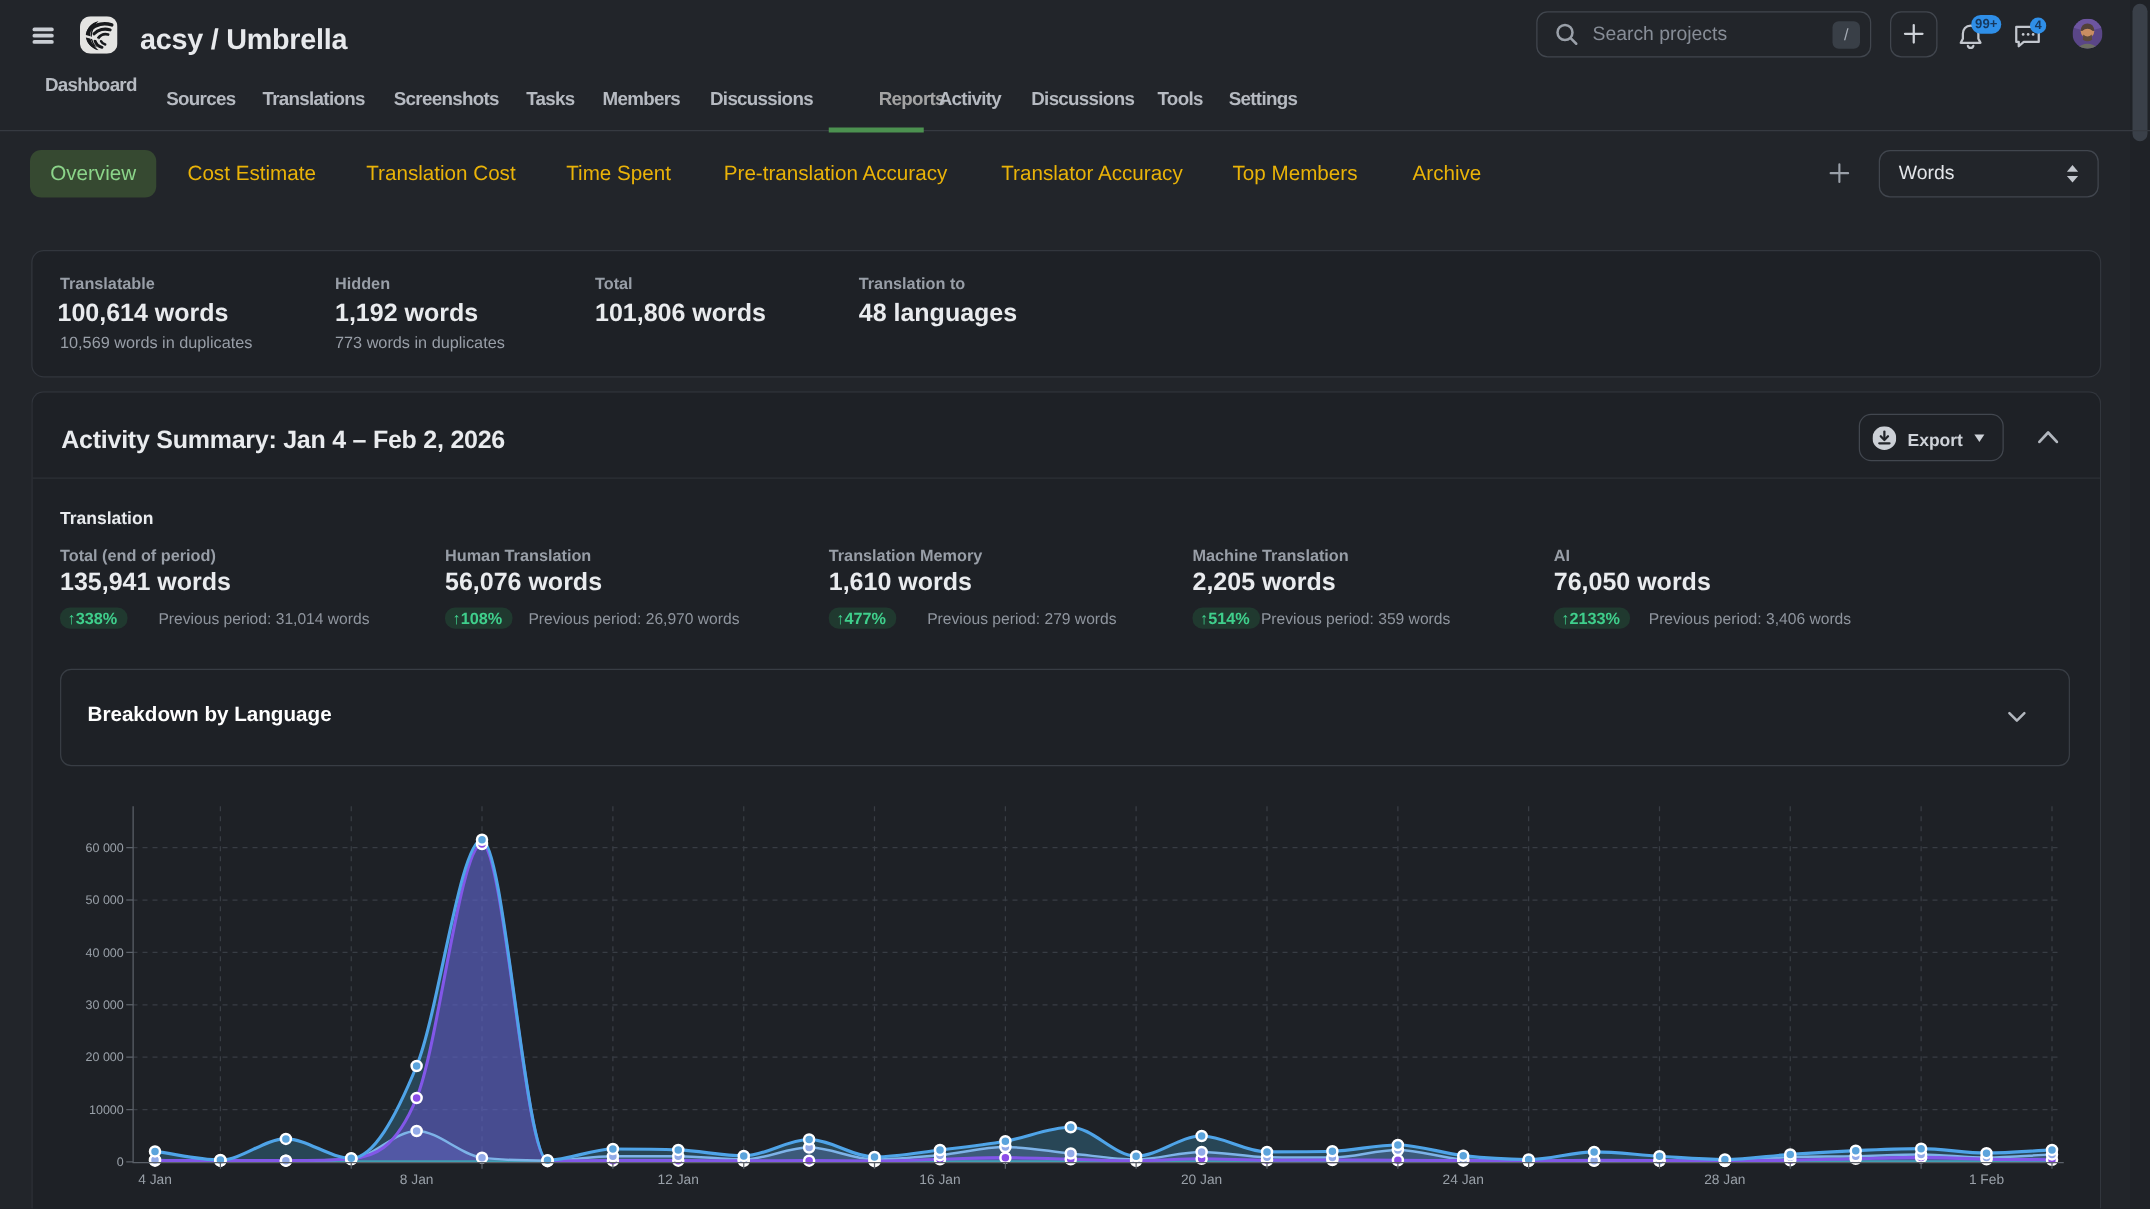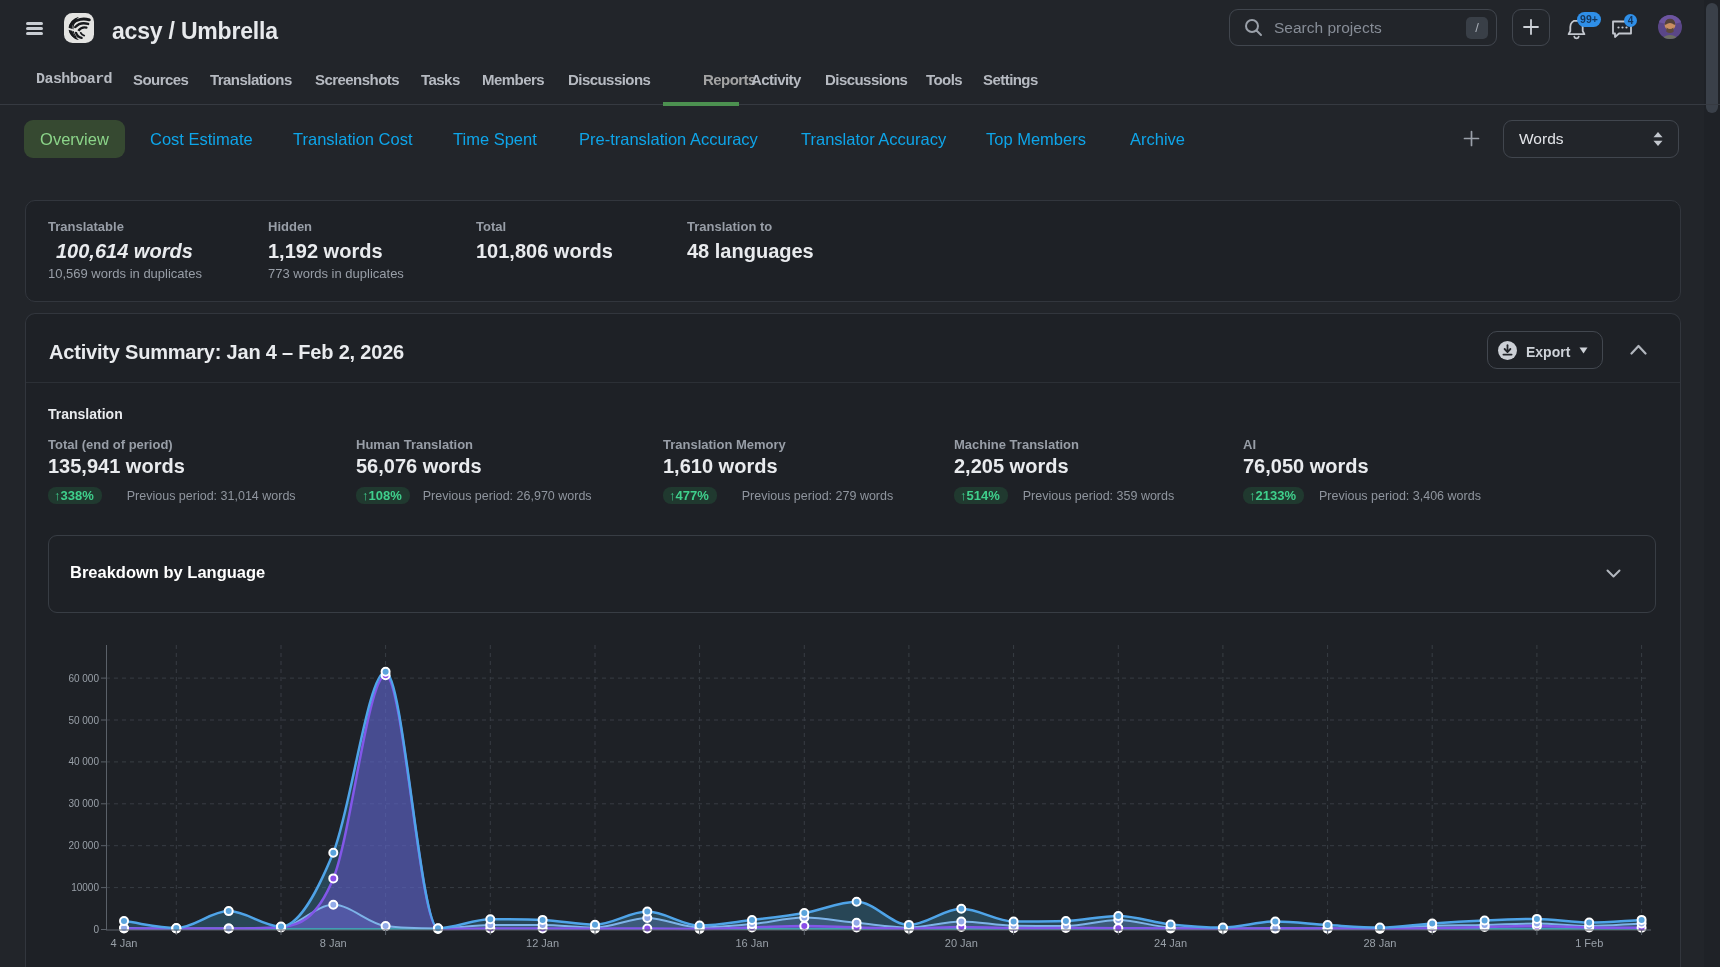--- a/index.html
+++ b/index.html
@@ -1,20 +1,20 @@
 <!DOCTYPE html>
 <html><head>
 <meta charset="utf-8">
 <style>
 * { margin:0; padding:0; box-sizing:border-box; }
 html,body { width:1720px; height:967px; overflow:hidden; background:#22252a; font-family:"Liberation Sans",sans-serif; }
 .abs { position:absolute; }
 body { position:relative; }
 .navitem { color:#b6bac1; font-size:15px; font-weight:700; letter-spacing:-0.55px; }
-.subtab { color:#0ea5e9; font-size:16.5px; font-weight:400; }
+.subtab { color:#eab308; font-size:16.5px; font-weight:400; }
 .card { background:#1e2126; border:1px solid #32363d; border-radius:10px; }
 .slabel { color:#989ea7; font-size:13px; font-weight:700; }
 .sval { color:#e9ebee; font-size:20px; font-weight:700; }
 .ssub { color:#989ea7; font-size:13px; }
 .badge { display:inline-block; background:#20392f; color:#3fcf8c; font-size:13px; font-weight:700; border-radius:8px; padding:0 8px 0 6px; height:17px; line-height:17px; }
 .prev { color:#8f959e; font-size:12.5px; }
 </style>
 </head>
 <body>
 
@@ -79,21 +79,21 @@
     <path d="M6.6 9.5 q0.4 -5.8 5.4 -5.8 q5 0 5.4 5.8 l-1.1 0.2 q-4.3 -3.4 -8.6 0 Z" fill="#53413a"></path>
     <path d="M8.6 12.6 q3.4 3 6.8 0 l0.3 4.2 q-3.7 2.4 -7.4 0 Z" fill="#5d4a3c"></path>
     <path d="M3 24 q9 -8 18 0 Z" fill="#6c6e62"></path>
   </g>
 </svg>
 
 <div class="abs" style="left:1704px;top:0;width:16px;height:967px;background:#1f2227;"></div>
 <div class="abs" style="left:1706px;top:3px;width:12px;height:110px;background:#3a4049;border-radius:6px;"></div>
 
 <div class="abs" style="left:0;top:104px;width:1720px;height:1px;background:#363a41;"></div>
-<div class="abs navitem" style="left:36px;top:71px;font-family:Liberation Mono, monospace;">Dashboard</div>
+<div class="abs navitem" style="left:36px;top:60px;">Dashboard</div>
 <div class="abs navitem" style="left:133px;top:71px;">Sources</div>
 <div class="abs navitem" style="left:210px;top:71px;">Translations</div>
 <div class="abs navitem" style="left:315px;top:71px;">Screenshots</div>
 <div class="abs navitem" style="left:421px;top:71px;">Tasks</div>
 <div class="abs navitem" style="left:482px;top:71px;">Members</div>
 <div class="abs navitem" style="left:568px;top:71px;">Discussions</div>
 <div class="abs navitem" style="left:703px;top:71px;color:#a3a3a3;">Reports</div>
 <div class="abs" style="left:663px;top:102px;width:76px;height:3.5px;background:#4c9150;"></div>
 <div class="abs navitem" style="left:751px;top:71px;">Activity</div>
 <div class="abs navitem" style="left:825px;top:71px;">Discussions</div>
@@ -113,21 +113,21 @@
   </svg>
 <div class="abs" style="left:1503px;top:120px;width:176px;height:38px;border:1px solid #41464e;border-radius:9px;"></div>
 <div class="abs" style="left:1519px;top:130px;font-size:15.5px;color:#e3e5e9;">Words</div>
 <svg class="abs" style="left:1652px;top:131px;" width="12" height="16" viewBox="0 0 12 16">
   <path d="M6 1 L10.5 6.3 L1.5 6.3 Z" fill="#c3c7ce"></path>
   <path d="M6 15 L10.5 9.7 L1.5 9.7 Z" fill="#c3c7ce"></path>
 </svg>
 
 <div class="abs card" style="left:25px;top:200px;width:1656px;height:102px;"></div>
 <div class="abs slabel" style="left:48px;top:219px;">Translatable</div>
-<div class="abs sval" style="left:56px;top:240px;font-style:italic;">100,614 words</div>
+<div class="abs sval" style="left:46px;top:240px;">100,614 words</div>
 <div class="abs ssub" style="left:48px;top:266px;">10,569 words in duplicates</div>
 <div class="abs slabel" style="left:268px;top:219px;">Hidden</div>
 <div class="abs sval" style="left:268px;top:240px;">1,192 words</div>
 <div class="abs ssub" style="left:268px;top:266px;">773 words in duplicates</div>
 <div class="abs slabel" style="left:476px;top:219px;">Total</div>
 <div class="abs sval" style="left:476px;top:240px;">101,806 words</div>
 <div class="abs slabel" style="left:687px;top:219px;">Translation to</div>
 <div class="abs sval" style="left:687px;top:240px;">48 languages</div>
 
 <div class="abs card" style="left:25px;top:313px;width:1656px;height:654px;border-radius:10px 10px 0 0;border-bottom:none;"></div>
@@ -154,21 +154,21 @@
 <div class="abs sval" style="left:48px;top:455px;">135,941 words</div>
 <div class="abs" style="left:48px;top:486px;"><span class="badge">↑338%</span><span class="prev" style="margin-left:13px;padding-left:12px;">Previous period: 31,014 words</span></div>
 <div class="abs slabel" style="left:356px;top:437px;">Human Translation</div>
 <div class="abs sval" style="left:356px;top:455px;">56,076 words</div>
 <div class="abs" style="left:356px;top:486px;"><span class="badge">↑108%</span><span class="prev" style="margin-left:13px;">Previous period: 26,970 words</span></div>
 <div class="abs slabel" style="left:663px;top:437px;">Translation Memory</div>
 <div class="abs sval" style="left:663px;top:455px;">1,610 words</div>
 <div class="abs" style="left:663px;top:486px;"><span class="badge">↑477%</span><span class="prev" style="margin-left:13px;padding-left:12px;">Previous period: 279 words</span></div>
 <div class="abs slabel" style="left:954px;top:437px;">Machine Translation</div>
 <div class="abs sval" style="left:954px;top:455px;">2,205 words</div>
-<div class="abs" style="left:954px;top:486px;"><span class="badge">↑514%</span><span class="prev" style="margin-left:15px;">Previous period: 359 words</span></div>
+<div class="abs" style="left:954px;top:486px;"><span class="badge">↑514%</span><span class="prev" style="margin-left:1px;">Previous period: 359 words</span></div>
 <div class="abs slabel" style="left:1243px;top:437px;">AI</div>
 <div class="abs sval" style="left:1243px;top:455px;">76,050 words</div>
 <div class="abs" style="left:1243px;top:486px;"><span class="badge">↑2133%</span><span class="prev" style="margin-left:15px;">Previous period: 3,406 words</span></div>
 
 <div class="abs" style="left:48px;top:535px;width:1608px;height:78px;border:1px solid #383d44;border-radius:9px;"></div>
 <div class="abs" style="left:70px;top:563px;font-size:16.5px;font-weight:700;color:#ffffff;">Breakdown by Language</div>
 <svg class="abs" style="left:1606px;top:569px;" width="15" height="9" viewBox="0 0 15 9">
     <path d="M1.5 1.5 L7.5 7.5 L13.5 1.5" fill="none" stroke="#b2b7be" stroke-width="2" stroke-linecap="round" stroke-linejoin="round"></path>
   </svg>
 

